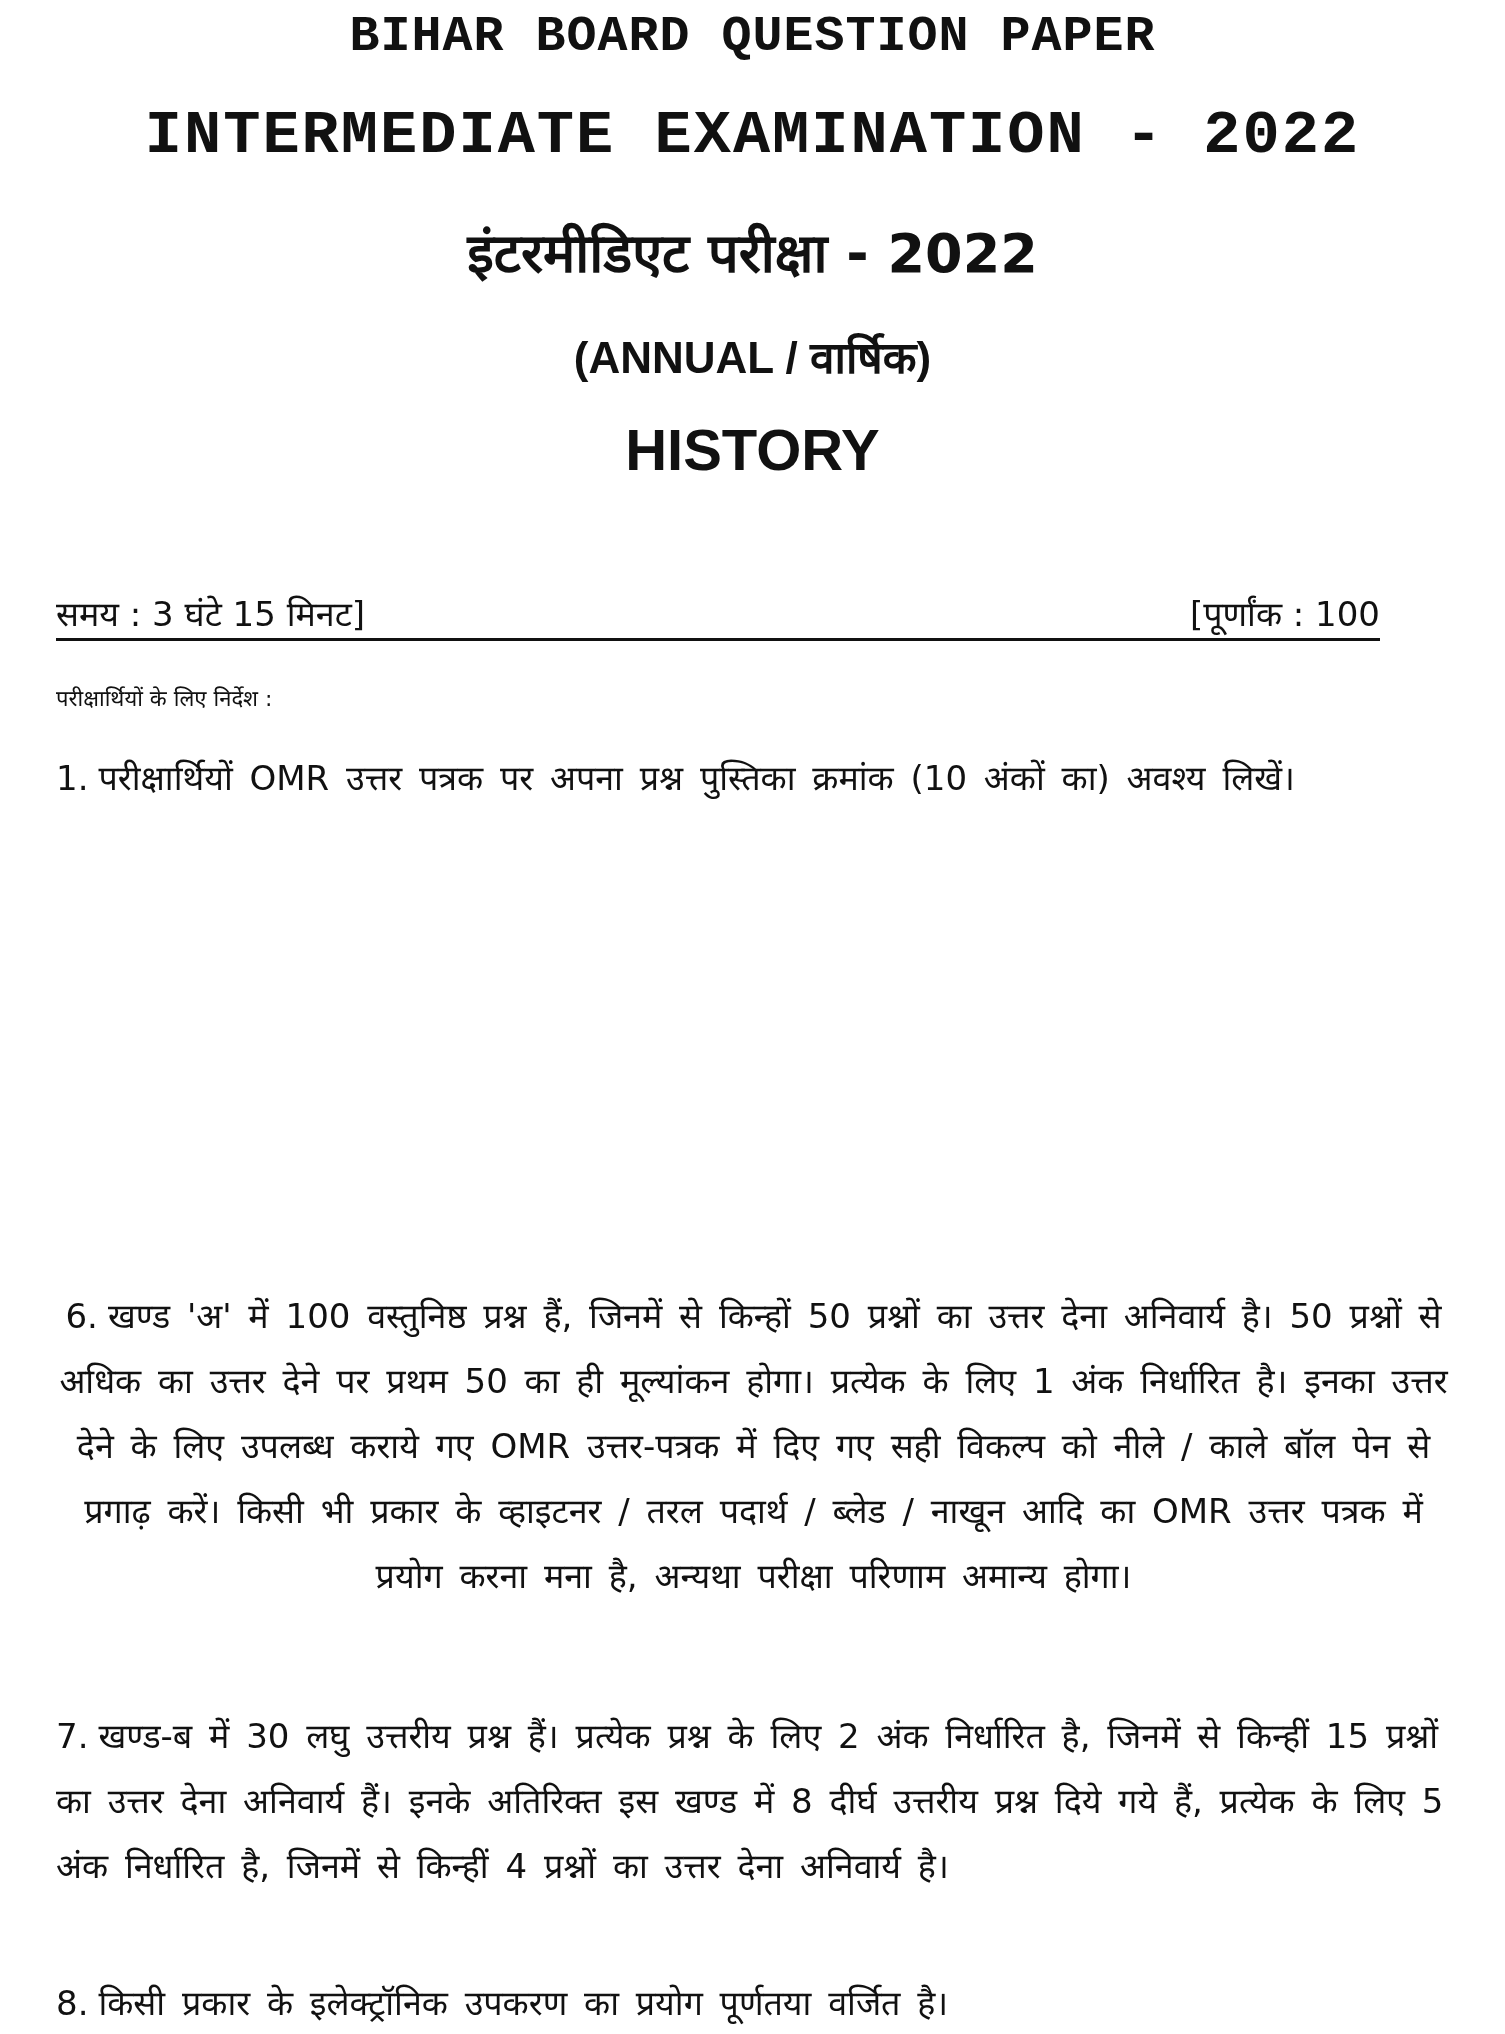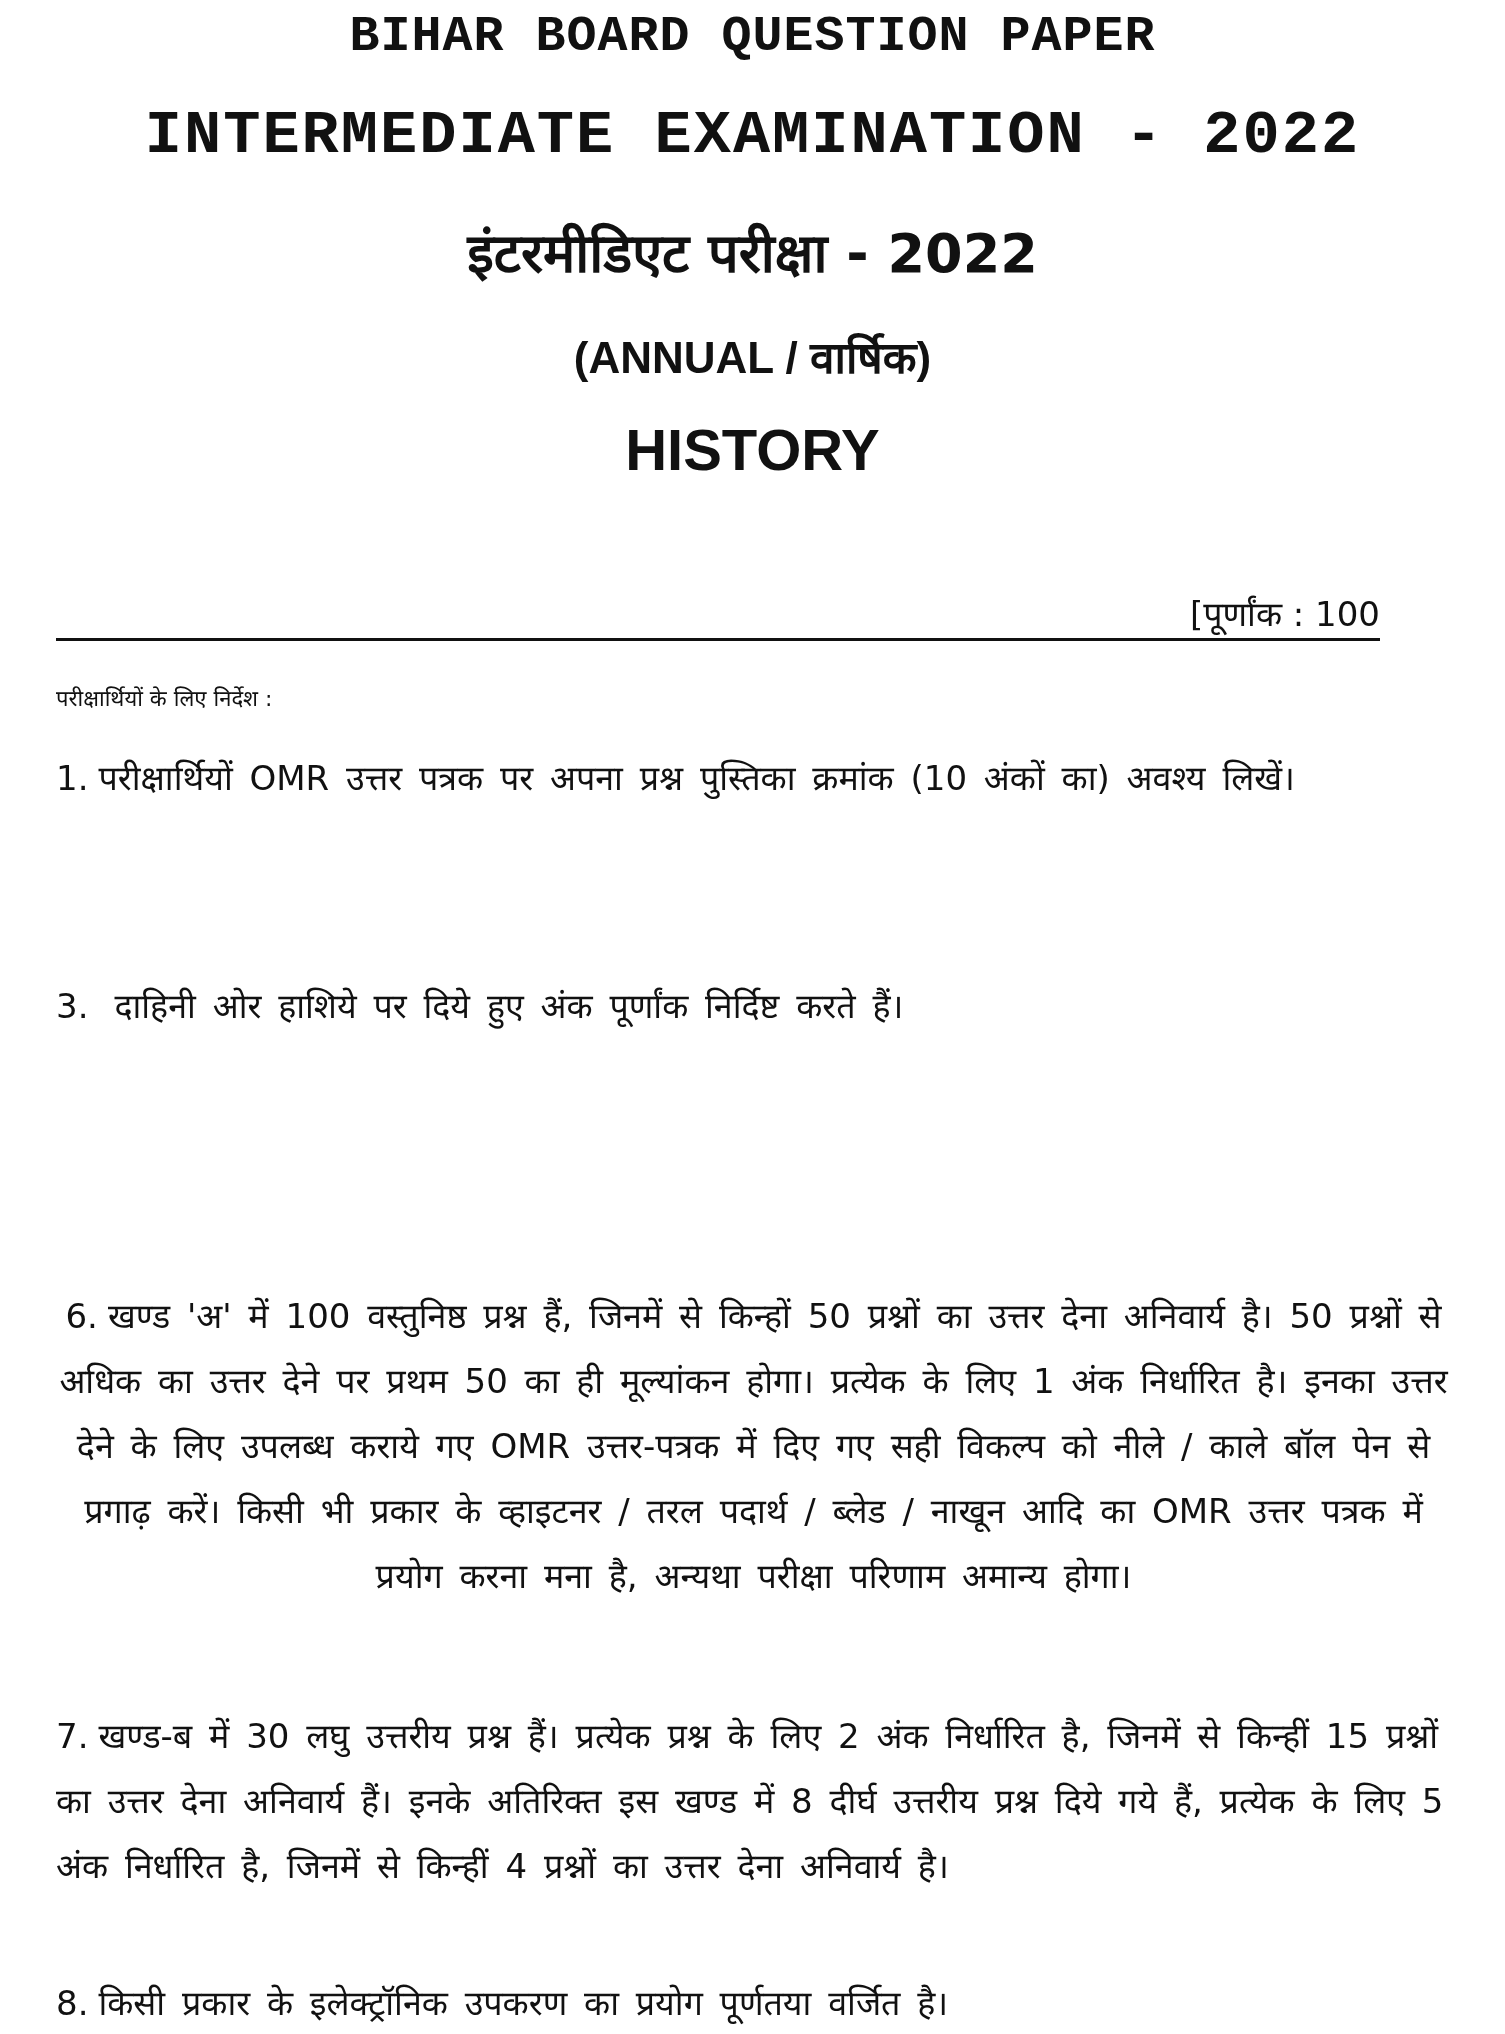--- a/index.html
+++ b/index.html
@@ -41,33 +41,31 @@
 
 <div class="page">
 
   <div class="hdr-line h-mono h1">BIHAR BOARD QUESTION PAPER</div>
   <div class="hdr-line h-mono h2">INTERMEDIATE EXAMINATION - 2022</div>
   <div class="hdr-line h3">इंटरमीडिएट परीक्षा - 2022</div>
   <div class="hdr-line h4">(ANNUAL / वार्षिक)</div>
   <div class="hdr-line h5">HISTORY</div>
 
   <div class="meta-row">
+    <span class="left">समय : 3 घंटे 15 मिनट]</span>
     <span class="right">[पूर्णांक : 100</span>
   </div>
 
   <div class="instr-title">परीक्षार्थियों के लिए निर्देश :</div>
 
   <div class="item" style="top:730px;">
     <span class="num">1.</span><span>परीक्षार्थियों OMR उत्तर पत्रक पर अपना प्रश्न पुस्तिका क्रमांक (10 अंकों का) अवश्य लिखें।</span>
   </div>
 
 
-  <div class="item" style="top:958px;">
-    <span class="num" style="margin-right:26px;">3.</span><span>दाहिनी ओर हाशिये पर दिये हुए अंक पूर्णांक निर्दिष्ट करते हैं।</span>
-  </div>
 
 
 
   <div class="item" style="top:1268px;text-align:center;">
     <span class="num">6.</span><span>खण्ड 'अ' में 100 वस्तुनिष्ठ प्रश्न हैं, जिनमें से किन्हों 50 प्रश्नों का उत्तर देना अनिवार्य है। 50 प्रश्नों से अधिक का उत्तर देने पर प्रथम 50 का ही मूल्यांकन होगा। प्रत्येक के लिए 1 अंक निर्धारित है। इनका उत्तर देने के लिए उपलब्ध कराये गए OMR उत्तर-पत्रक में दिए गए सही विकल्प को नीले / काले बॉल पेन से प्रगाढ़ करें। किसी भी प्रकार के व्हाइटनर / तरल पदार्थ / ब्लेड / नाखून आदि का OMR उत्तर पत्रक में प्रयोग करना मना है, अन्यथा परीक्षा परिणाम अमान्य होगा।</span>
   </div>
 
   <div class="item" style="top:1688px;">
     <span class="num">7.</span><span>खण्ड-ब में 30 लघु उत्तरीय प्रश्न हैं। प्रत्येक प्रश्न के लिए 2 अंक निर्धारित है, जिनमें से किन्हीं 15 प्रश्नों का उत्तर देना अनिवार्य हैं। इनके अतिरिक्त इस खण्ड में 8 दीर्घ उत्तरीय प्रश्न दिये गये हैं, प्रत्येक के लिए 5 अंक निर्धारित है, जिनमें से किन्हीं 4 प्रश्नों का उत्तर देना अनिवार्य है।</span>
   </div>

